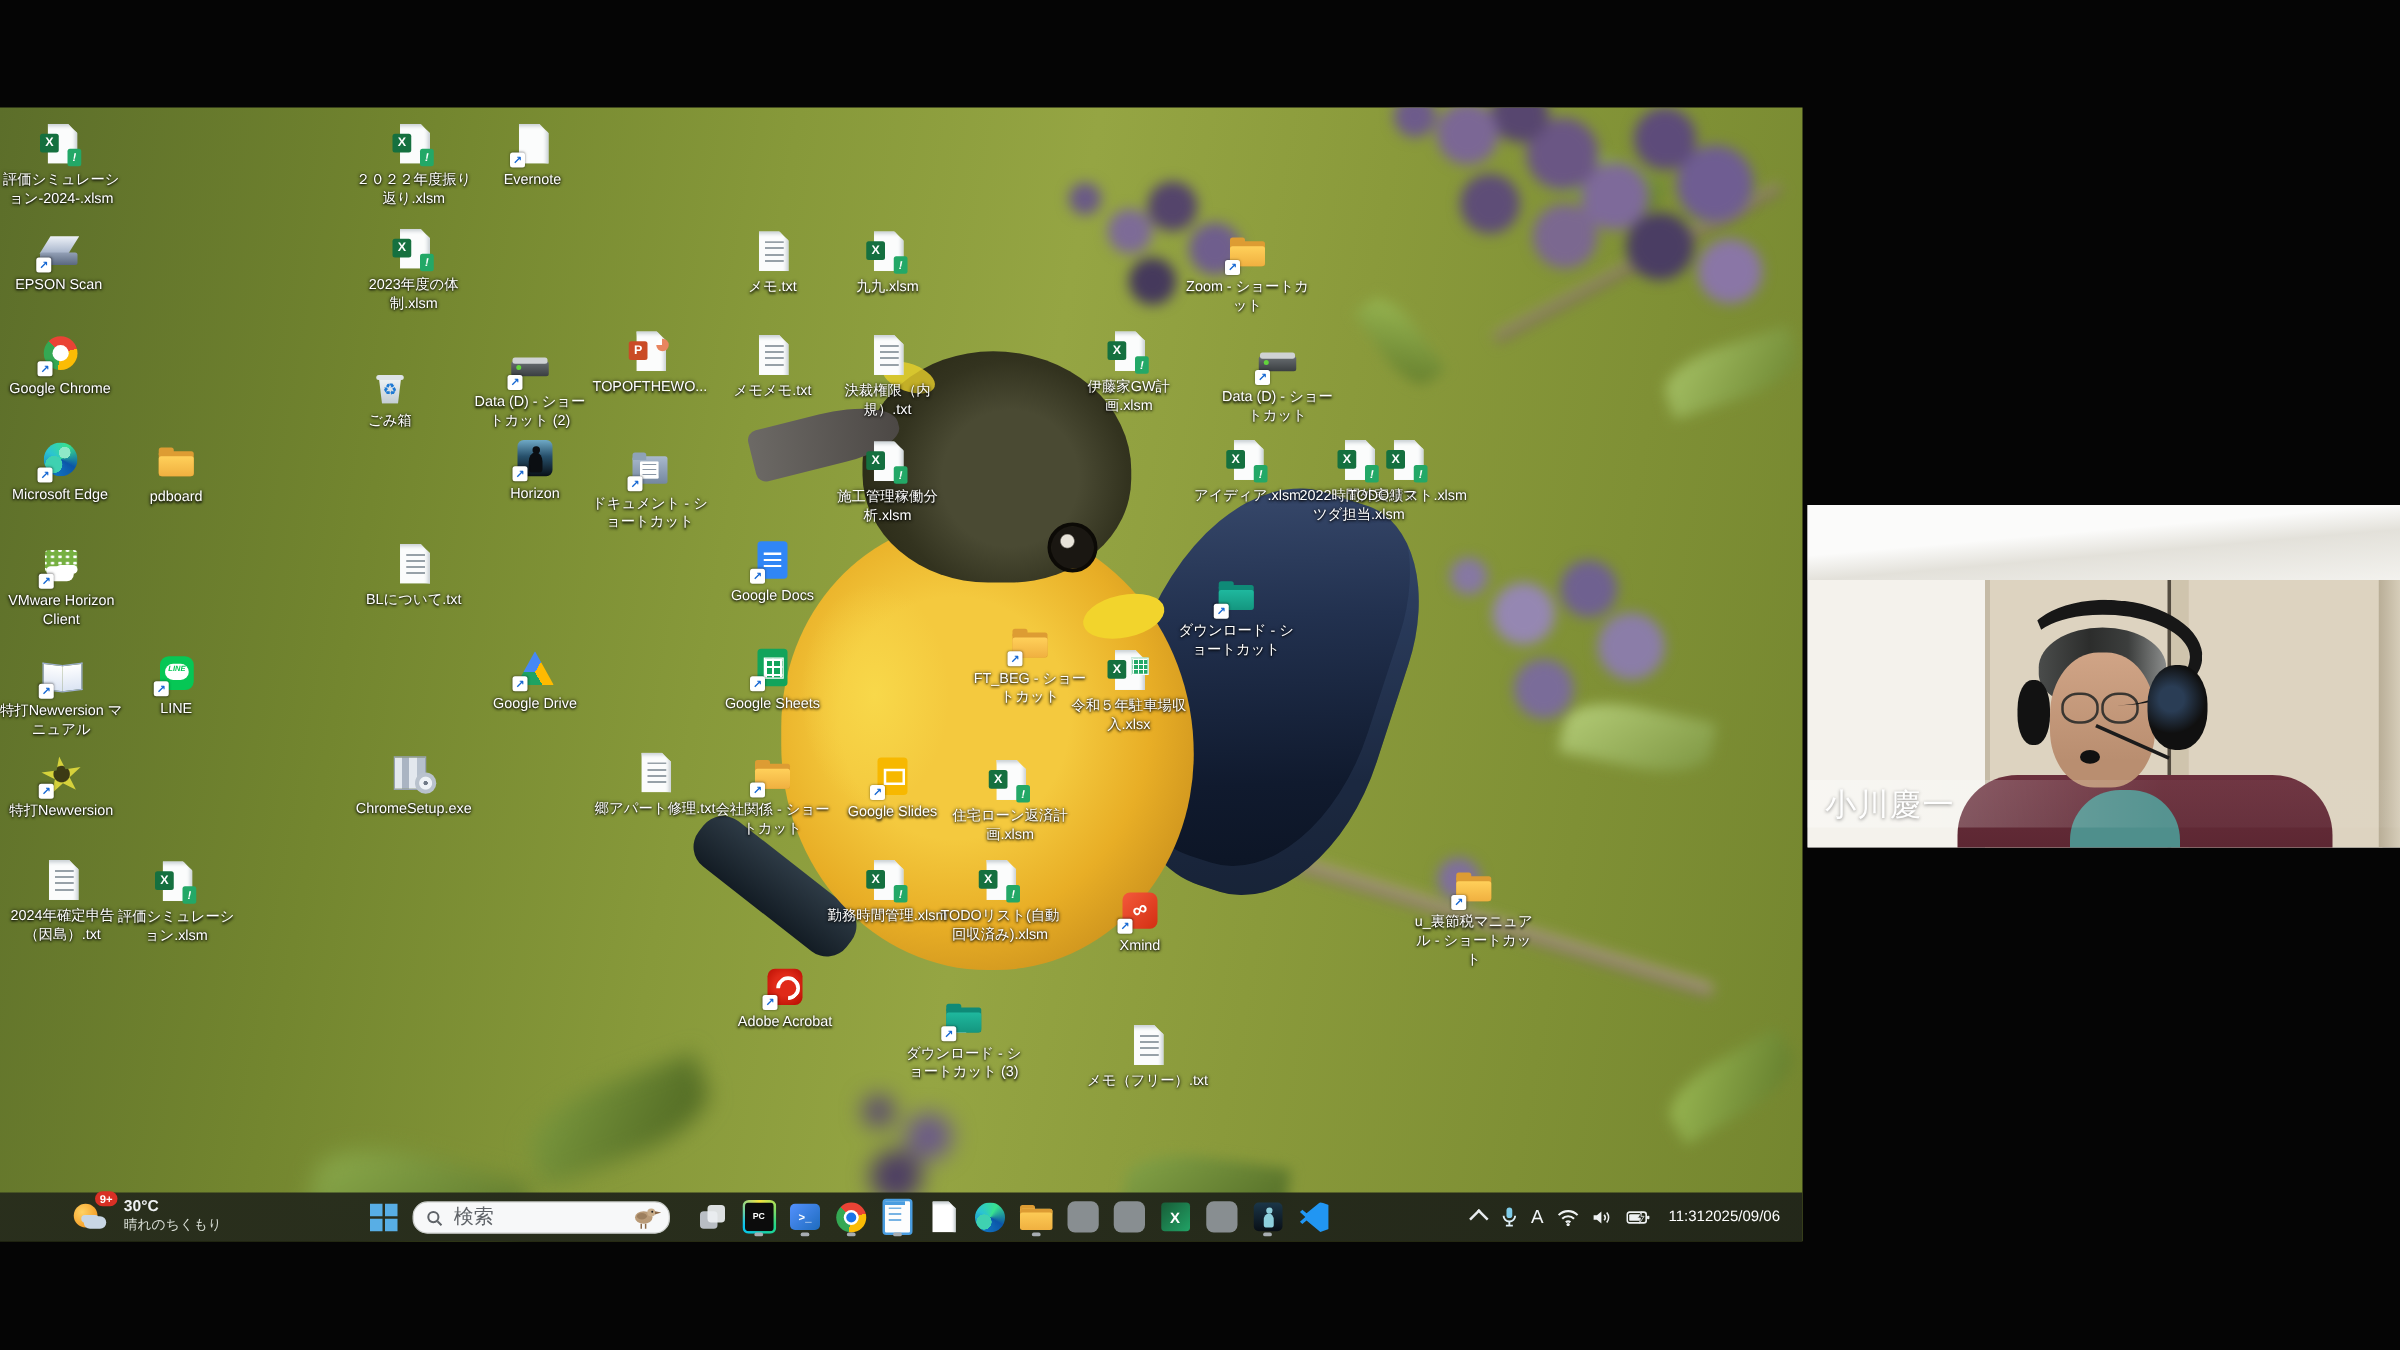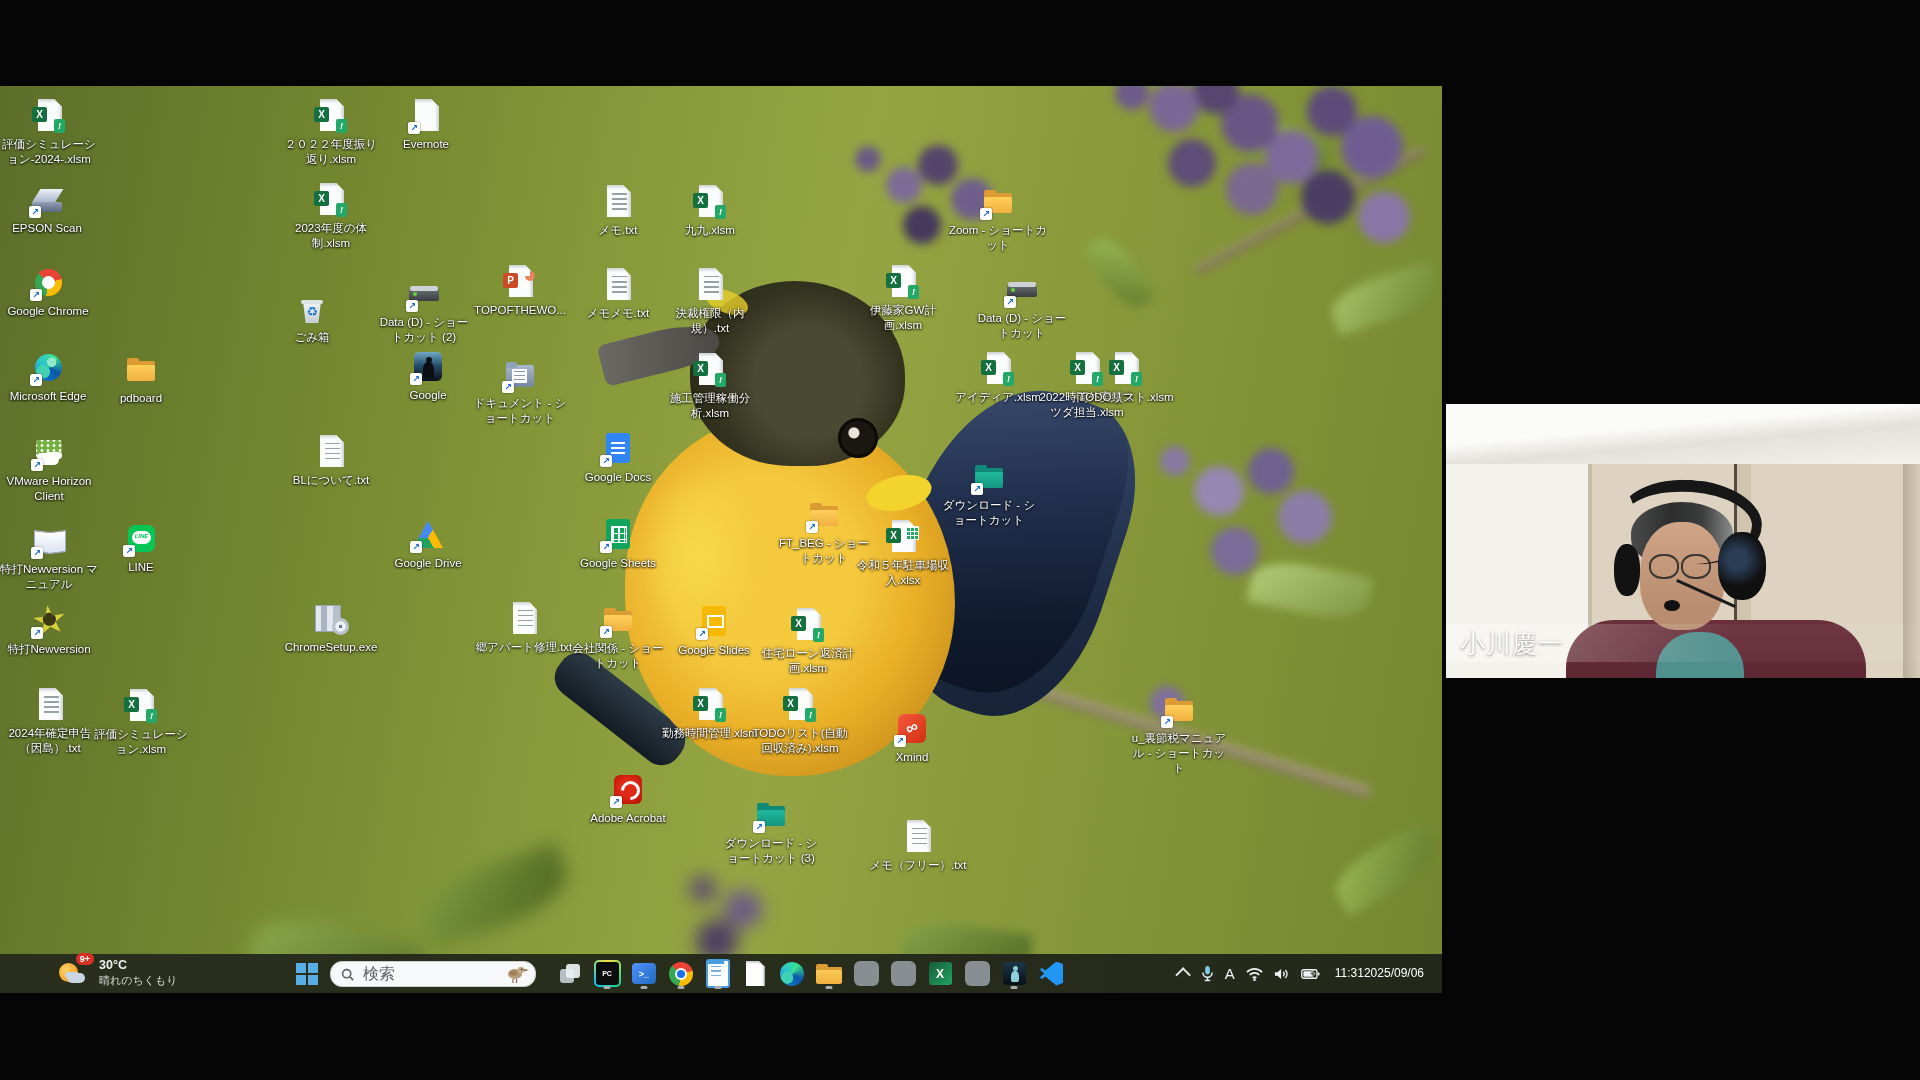--- a/index.html
+++ b/index.html
@@ -413,21 +413,21 @@
             <i class="bd"></i>
             <span class="sc"></span>
           </div>
           <div class="dlabel">Data (D) - ショートカット (2)</div>
         </div>
         <div class="dicon" style="left: 378px; top: 263px;">
           <div class="glyph ico-kindle">
             <i class="bd"></i>
             <span class="sc"></span>
           </div>
-          <div class="dlabel">Google</div>
+          <div class="dlabel">Horizon</div>
         </div>
         <div class="dicon" style="left: 470px; top: 271px;">
           <div class="glyph ico-docsfolder">
             <i class="bd"></i>
             <span class="sc"></span>
           </div>
           <div class="dlabel">ドキュメント - ショートカット</div>
         </div>
         <div class="dicon" style="left: 378px; top: 431px;">
           <div class="glyph ico-gdrive">

